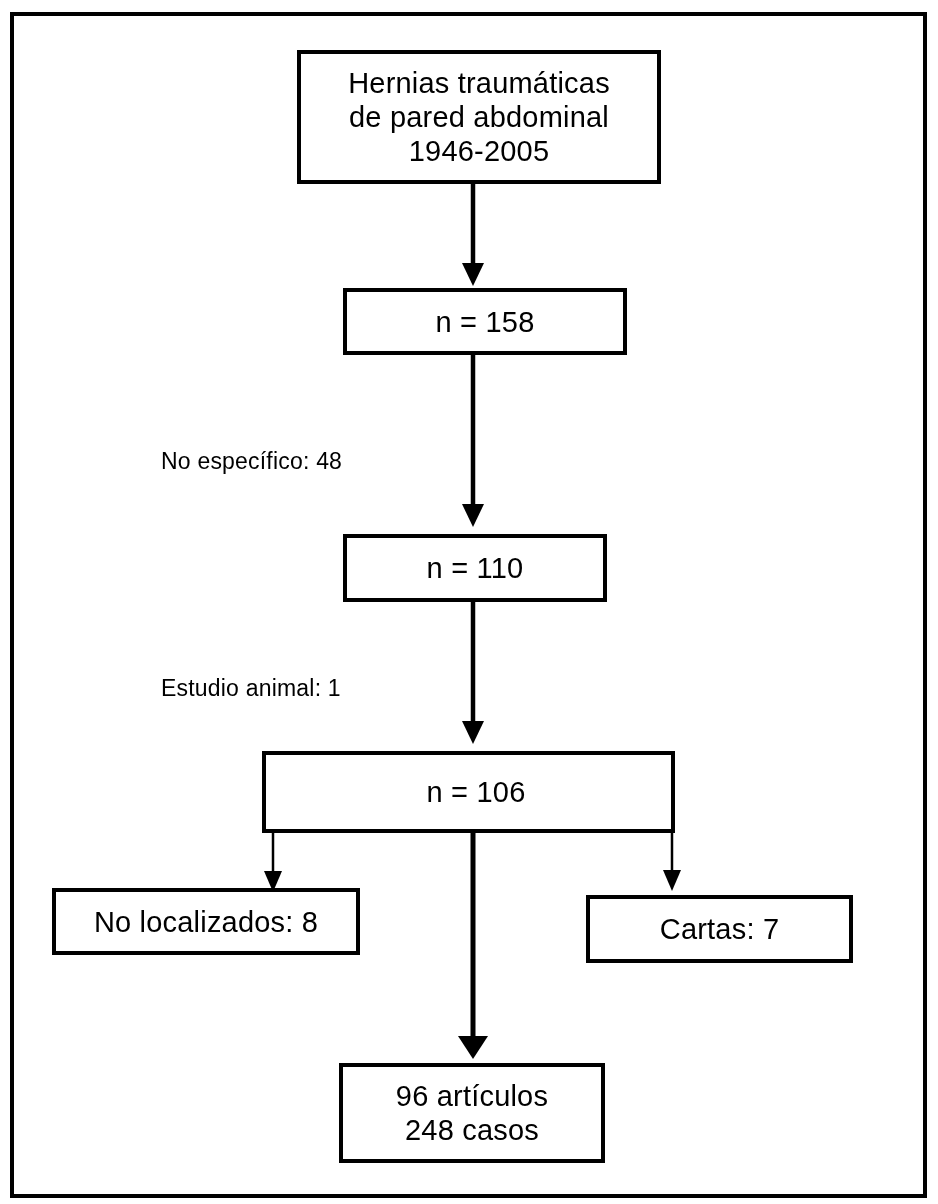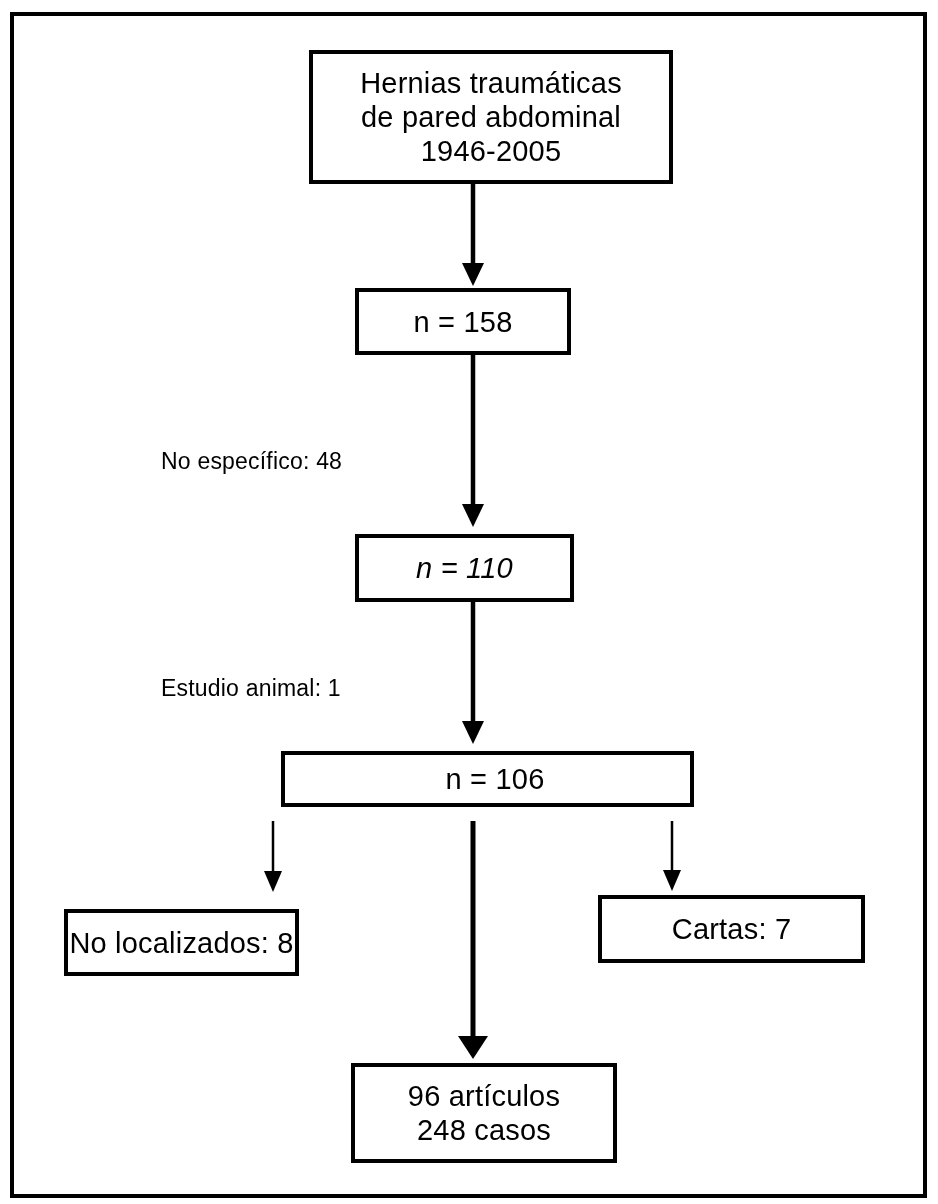--- a/index.html
+++ b/index.html
@@ -43,27 +43,26 @@
     border: 4px solid #000000;
     background: #ffffff;
     display: flex;
     flex-direction: column;
     align-items: center;
     justify-content: center;
     text-align: center;
     font-size: 29px;
     line-height: 34px;
     letter-spacing: 0.2px;
-    margin-left: 12px;
   }
   .box-title   { left: 297px; top: 50px;   width: 364px; height: 134px; }
-  .box-n158    { left: 343px; top: 288px;  width: 216px; height: 67px; }
-  .box-n110    { left: 343px; top: 534px;  width: 219px; height: 68px; font-style: italic; }
-  .box-n106    { left: 269px; top: 751px;  width: 413px; height: 56px; padding-left: 15px; }
-  .box-noloc   { left: 52px;  top: 909px;  width: 235px; height: 67px; justify-content: center; }
+  .box-n158    { left: 343px; top: 288px;  width: 284px; height: 67px; }
+  .box-n110    { left: 343px; top: 534px;  width: 264px; height: 68px; }
+  .box-n106    { left: 262px; top: 751px;  width: 413px; height: 82px; padding-left: 15px; }
+  .box-noloc   { left: 52px;  top: 888px;  width: 308px; height: 67px; justify-content: center; }
   .box-cartas  { left: 586px; top: 895px;  width: 267px; height: 68px; }
   .box-final   { left: 339px; top: 1063px; width: 266px; height: 100px; }
   .edge-label {
     position: absolute;
     font-size: 23px;
     line-height: 34px;
     white-space: nowrap;
     letter-spacing: 0.2px;
   }
   .label-noespec  { left: 161px; top: 444px; }

